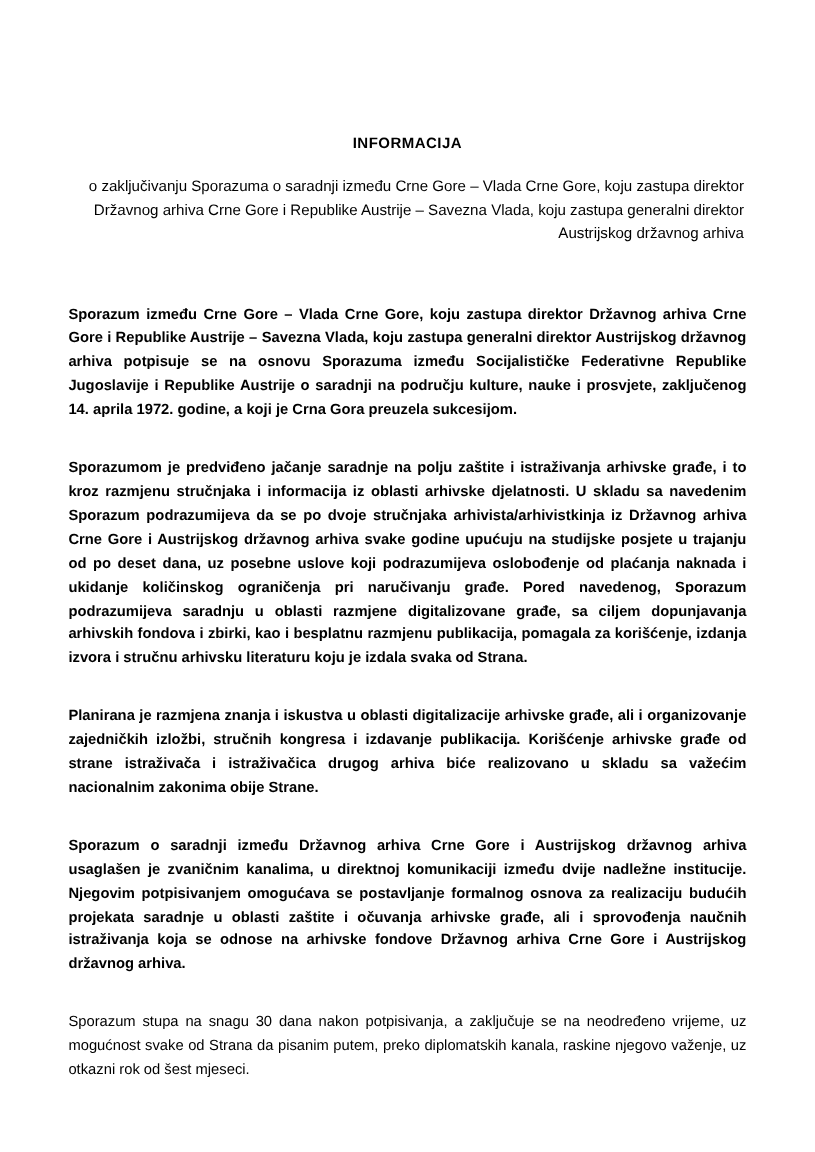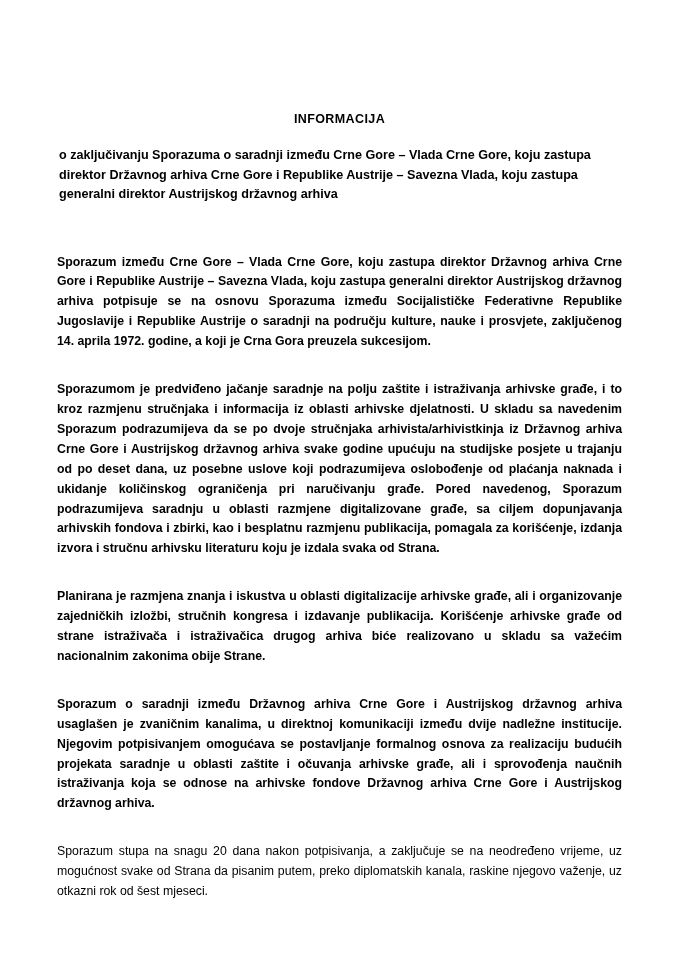--- a/index.html
+++ b/index.html
@@ -23,23 +23,23 @@
     position: relative;
   }
   .doc-title {
     text-align: center;
     font-size: 12.5px;
     font-weight: bold;
     letter-spacing: 0.4px;
     margin: 0 0 20px 0;
   }
   .doc-subtitle {
-    text-align: left;
+    text-align: right;
     font-size: 12.6px;
-    font-weight: bold;
+    font-weight: normal;
     line-height: 1.55;
     margin: 12px 0 48px 0;
     padding: 0 2px;
   }
   .body-para {
     text-align: justify;
     text-justify: inter-word;
     font-size: 12.3px;
     line-height: 1.62;
     margin: 0 0 24px 0;
@@ -62,15 +62,15 @@
   <h2 class="doc-subtitle">o zaključivanju Sporazuma o saradnji između Crne Gore – Vlada Crne Gore, koju zastupa direktor Državnog arhiva Crne Gore i Republike Austrije – Savezna Vlada, koju zastupa generalni direktor Austrijskog državnog arhiva</h2>
 
   <p class="body-para gap-large">Sporazum između Crne Gore – Vlada Crne Gore, koju zastupa direktor Državnog arhiva Crne Gore i Republike Austrije – Savezna Vlada, koju zastupa generalni direktor Austrijskog državnog arhiva potpisuje se na osnovu Sporazuma između Socijalističke Federativne Republike Jugoslavije i Republike Austrije o saradnji na području kulture, nauke i prosvjete, zaključenog 14. aprila 1972. godine, a koji je Crna Gora preuzela sukcesijom.</p>
 
   <p class="body-para gap-large">Sporazumom je predviđeno jačanje saradnje na polju zaštite i istraživanja arhivske građe, i to kroz razmjenu stručnjaka i informacija iz oblasti arhivske djelatnosti. U skladu sa navedenim Sporazum podrazumijeva da se po dvoje stručnjaka arhivista/arhivistkinja iz Državnog arhiva Crne Gore i Austrijskog državnog arhiva svake godine upućuju na studijske posjete u trajanju od po deset dana, uz posebne uslove koji podrazumijeva oslobođenje od plaćanja naknada i ukidanje količinskog ograničenja pri naručivanju građe. Pored navedenog, Sporazum podrazumijeva saradnju u oblasti razmjene digitalizovane građe, sa ciljem dopunjavanja arhivskih fondova i zbirki, kao i besplatnu razmjenu publikacija, pomagala za korišćenje, izdanja izvora i stručnu arhivsku literaturu koju je izdala svaka od Strana.</p>
 
   <p class="body-para gap-large">Planirana je razmjena znanja i iskustva u oblasti digitalizacije arhivske građe, ali i organizovanje zajedničkih izložbi, stručnih kongresa i izdavanje publikacija. Korišćenje arhivske građe od strane istraživača i istraživačica drugog arhiva biće realizovano u skladu sa važećim nacionalnim zakonima obije Strane.</p>
 
   <p class="body-para gap-large">Sporazum o saradnji između Državnog arhiva Crne Gore i Austrijskog državnog arhiva usaglašen je zvaničnim kanalima, u direktnoj komunikaciji između dvije nadležne institucije. Njegovim potpisivanjem omogućava se postavljanje formalnog osnova za realizaciju budućih projekata saradnje u oblasti zaštite i očuvanja arhivske građe, ali i sprovođenja naučnih istraživanja koja se odnose na arhivske fondove Državnog arhiva Crne Gore i Austrijskog državnog arhiva.</p>
 
-  <p class="body-para">Sporazum stupa na snagu 20 dana nakon potpisivanja, a zaključuje se na neodređeno vrijeme, uz mogućnost svake od Strana da pisanim putem, preko diplomatskih kanala, raskine njegovo važenje, uz otkazni rok od šest mjeseci.</p>
+  <p class="body-para">Sporazum stupa na snagu 30 dana nakon potpisivanja, a zaključuje se na neodređeno vrijeme, uz mogućnost svake od Strana da pisanim putem, preko diplomatskih kanala, raskine njegovo važenje, uz otkazni rok od šest mjeseci.</p>
 
 </div>
 
 </body></html>

